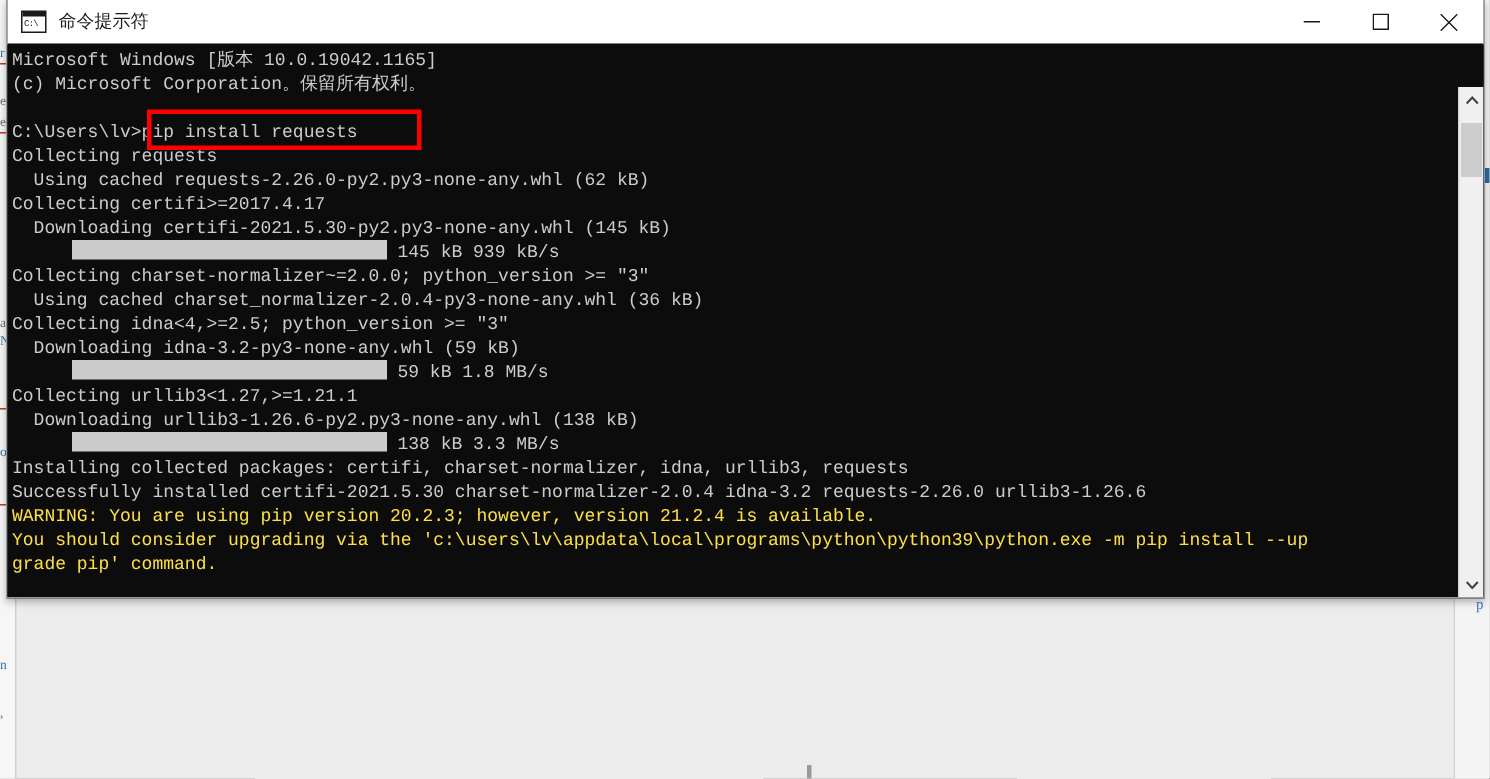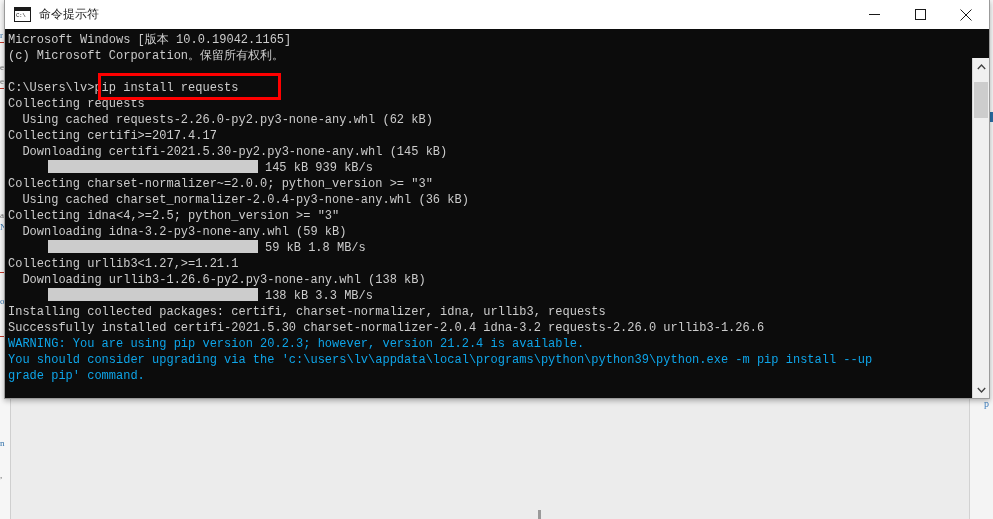--- a/index.html
+++ b/index.html
@@ -175,21 +175,21 @@
     top: 3px;
     right: 17px;
     font-family: "Liberation Mono", "DejaVu Sans Mono", monospace;
     font-size: 12px;
     line-height: 16px;
     color: #cccccc;
     white-space: pre;
     letter-spacing: 0px;
   }
   .line { height: 16px; white-space: pre; }
-  .warn { color: #0ea5e9; }
+  .warn { color: #fde047; }
   .bar-line { position: relative; height: 16px; }
   .bar-cursor {
     display: inline-block;
     width: 2px;
     height: 13px;
     background: #cccccc;
     vertical-align: -2px;
   }
   .bar-fill {
     display: inline-block;

